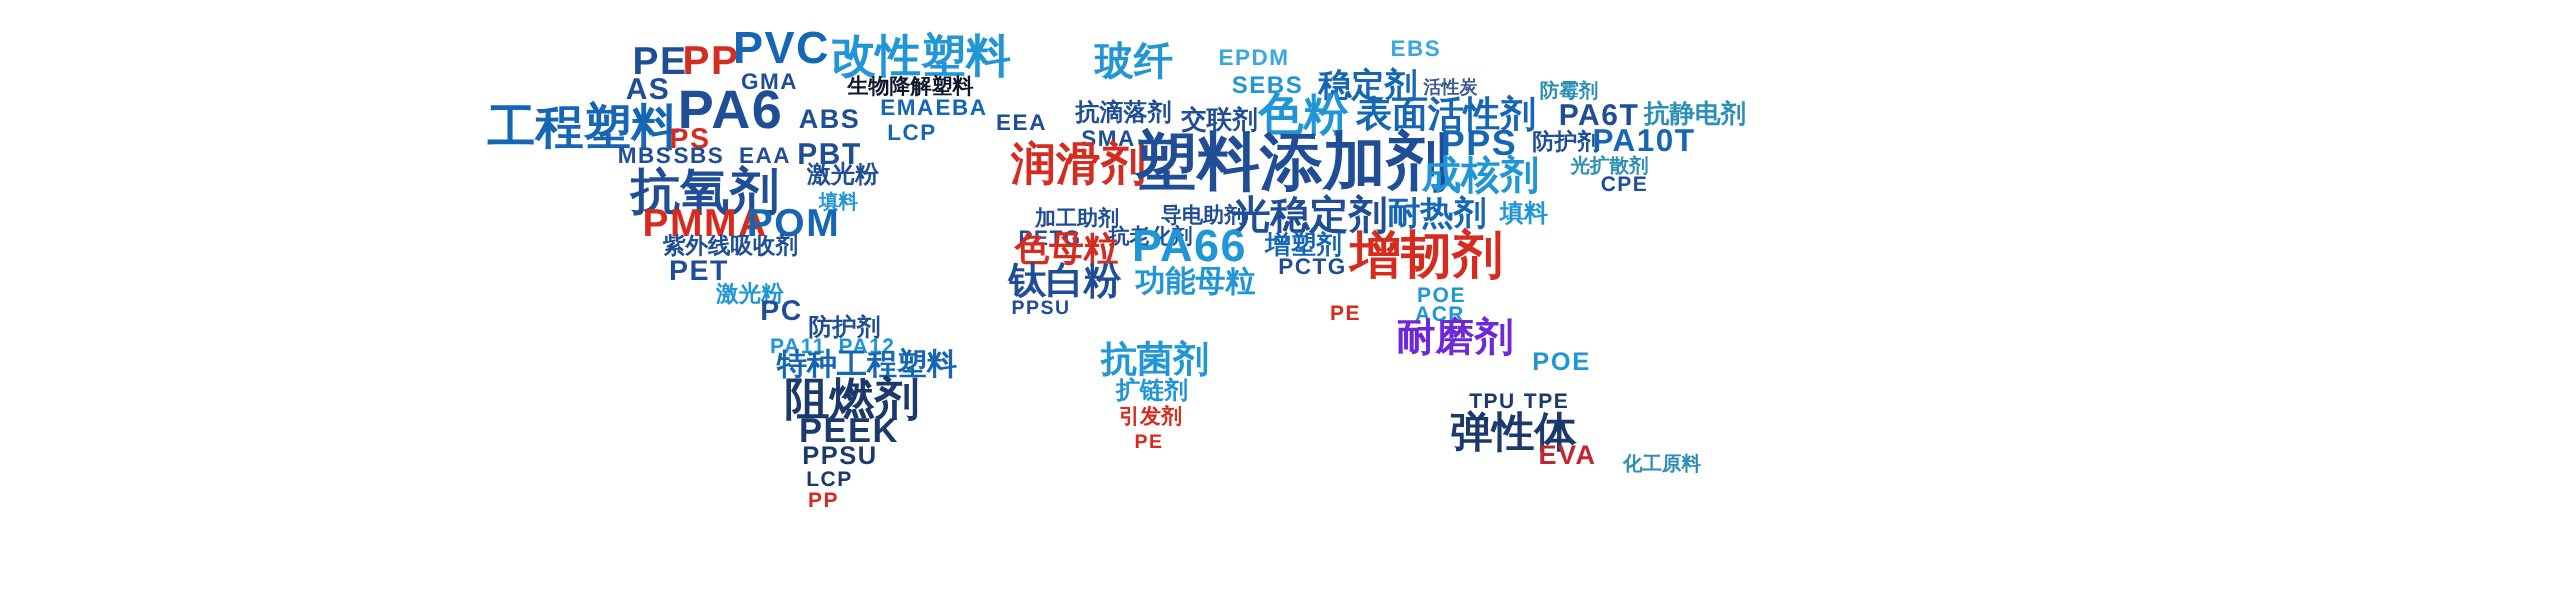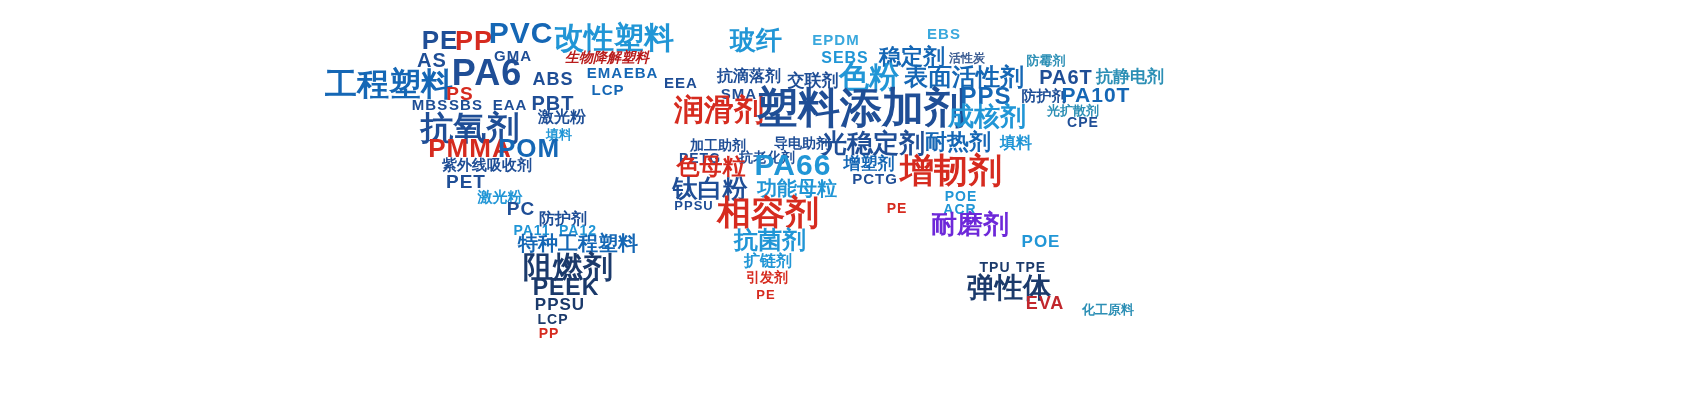--- a/index.html
+++ b/index.html
@@ -39,21 +39,21 @@
 <div id="cloud-canvas" style="width: 1707px; height: 400px; background: rgb(255, 255, 255);">
     <span class="word w-latin" style="left: 440px; top: 40px; font-size: 26px; color: rgb(31, 78, 150);">PE</span>
     <span class="word w-latin" style="left: 474px; top: 41px; font-size: 27px; color: rgb(214, 43, 31);">PP</span>
     <span class="word w-latin" style="left: 521px; top: 33px; font-size: 30px; color: rgb(21, 103, 181);">PVC</span>
     <span class="word w-latin" style="left: 513px; top: 55px; font-size: 15px; color: rgb(31, 78, 150); text-align: right;">GMA</span>
     <span class="word w-cjk" style="left: 614px; top: 38px; font-size: 30px; color: rgb(33, 150, 214);">改性塑料</span>
     <span class="word w-cjk" style="left: 756px; top: 40px; font-size: 26px; color: rgb(33, 150, 214);">玻纤</span>
     <span class="word w-latin" style="left: 836px; top: 39px; font-size: 15px; color: rgb(58, 168, 221);">EPDM</span>
     <span class="word w-latin" style="left: 944px; top: 33px; font-size: 15px; color: rgb(58, 168, 221); text-align: right;">EBS</span>
     <span class="word w-latin" style="left: 432px; top: 60px; font-size: 20px; color: rgb(31, 78, 150);">AS</span>
-    <span class="word w-cjk" style="left: 607px; top: 57px; font-size: 14px; color: #b91c1c; font-style: italic;">生物降解塑料</span>
+    <span class="word w-cjk" style="left: 607px; top: 57px; font-size: 14px; color: #0f172a;">生物降解塑料</span>
     <span class="word w-latin" style="left: 845px; top: 58px; font-size: 16px; color: rgb(33, 150, 214);">SEBS</span>
     <span class="word w-cjk" style="left: 912px; top: 57px; font-size: 22px; color: rgb(21, 103, 181);">稳定剂</span>
     <span class="word w-cjk" style="left: 967px; top: 58px; font-size: 12px; color: rgb(59, 92, 146); text-align: center;">活性炭</span>
     <span class="word w-cjk" style="left: 1046px; top: 60px; font-size: 13px; color: rgb(44, 143, 181);">防霉剂</span>
     <span class="word w-cjk" style="left: 389px; top: 84px; font-size: 32px; color: rgb(21, 103, 181);">工程塑料</span>
     <span class="word w-latin" style="left: 487px; top: 73px; font-size: 36px; color: rgb(31, 78, 150); text-align: right;">PA6</span>
     <span class="word w-latin" style="left: 553px; top: 79px; font-size: 18px; color: rgb(31, 78, 150);">ABS</span>
     <span class="word w-latin" style="left: 605px; top: 72px; font-size: 15px; color: rgb(21, 103, 181);">EMA</span>
     <span class="word w-latin" style="left: 641px; top: 72px; font-size: 15px; color: rgb(21, 103, 181);">EBA</span>
     <span class="word w-latin" style="left: 681px; top: 82px; font-size: 15px; color: rgb(31, 78, 150);">EEA</span>
@@ -98,21 +98,20 @@
     <span class="word w-latin" style="left: 466px; top: 181px; font-size: 19px; color: rgb(31, 78, 150);">PET</span>
     <span class="word w-cjk" style="left: 710px; top: 188px; font-size: 25px; color: rgb(31, 78, 150);">钛白粉</span>
     <span class="word w-cjk" style="left: 797px; top: 188px; font-size: 20px; color: rgb(33, 150, 214);">功能母粒</span>
     <span class="word w-latin" style="left: 875px; top: 178px; font-size: 15px; color: rgb(31, 78, 150);">PCTG</span>
     <span class="word w-cjk" style="left: 500px; top: 196px; font-size: 15px; color: rgb(33, 150, 214);">激光粉</span>
     <span class="word w-latin" style="left: 961px; top: 196px; font-size: 14px; color: rgb(33, 150, 214);">POE</span>
     <span class="word w-latin" style="left: 960px; top: 209px; font-size: 14px; color: rgb(33, 150, 214);">ACR</span>
     <span class="word w-latin" style="left: 694px; top: 205px; font-size: 13px; color: rgb(31, 78, 150);">PPSU</span>
     <span class="word w-latin" style="left: 521px; top: 208px; font-size: 19px; color: rgb(31, 78, 150);">PC</span>
     <span class="word w-cjk" style="left: 563px; top: 219px; font-size: 16px; color: rgb(31, 78, 150);">防护剂</span>
-    <span class="word w-cjk" style="left: 768px; top: 212px; font-size: 34px; color: rgb(214, 43, 31);">相容剂</span>
     <span class="word w-latin" style="left: 897px; top: 208px; font-size: 14px; color: rgb(214, 43, 31);">PE</span>
     <span class="word w-cjk" style="left: 970px; top: 224px; font-size: 26px; color: #6d28d9;">耐磨剂</span>
     <span class="word w-latin" style="left: 532px; top: 230px; font-size: 14px; color: rgb(33, 150, 214);">PA11</span>
     <span class="word w-latin" style="left: 578px; top: 230px; font-size: 14px; color: rgb(33, 150, 214);">PA12</span>
     <span class="word w-cjk" style="left: 578px; top: 243px; font-size: 20px; color: rgb(21, 103, 181);">特种工程塑料</span>
     <span class="word w-cjk" style="left: 770px; top: 240px; font-size: 24px; color: rgb(33, 150, 214);">抗菌剂</span>
     <span class="word w-latin" style="left: 1041px; top: 241px; font-size: 17px; color: rgb(33, 150, 214);">POE</span>
     <span class="word w-cjk" style="left: 768px; top: 261px; font-size: 16px; color: rgb(33, 150, 214);">扩链剂</span>
     <span class="word w-cjk" style="left: 568px; top: 267px; font-size: 30px; color: rgb(27, 58, 107);">阻燃剂</span>
     <span class="word w-cjk" style="left: 767px; top: 277px; font-size: 14px; color: rgb(214, 43, 31);">引发剂</span>

